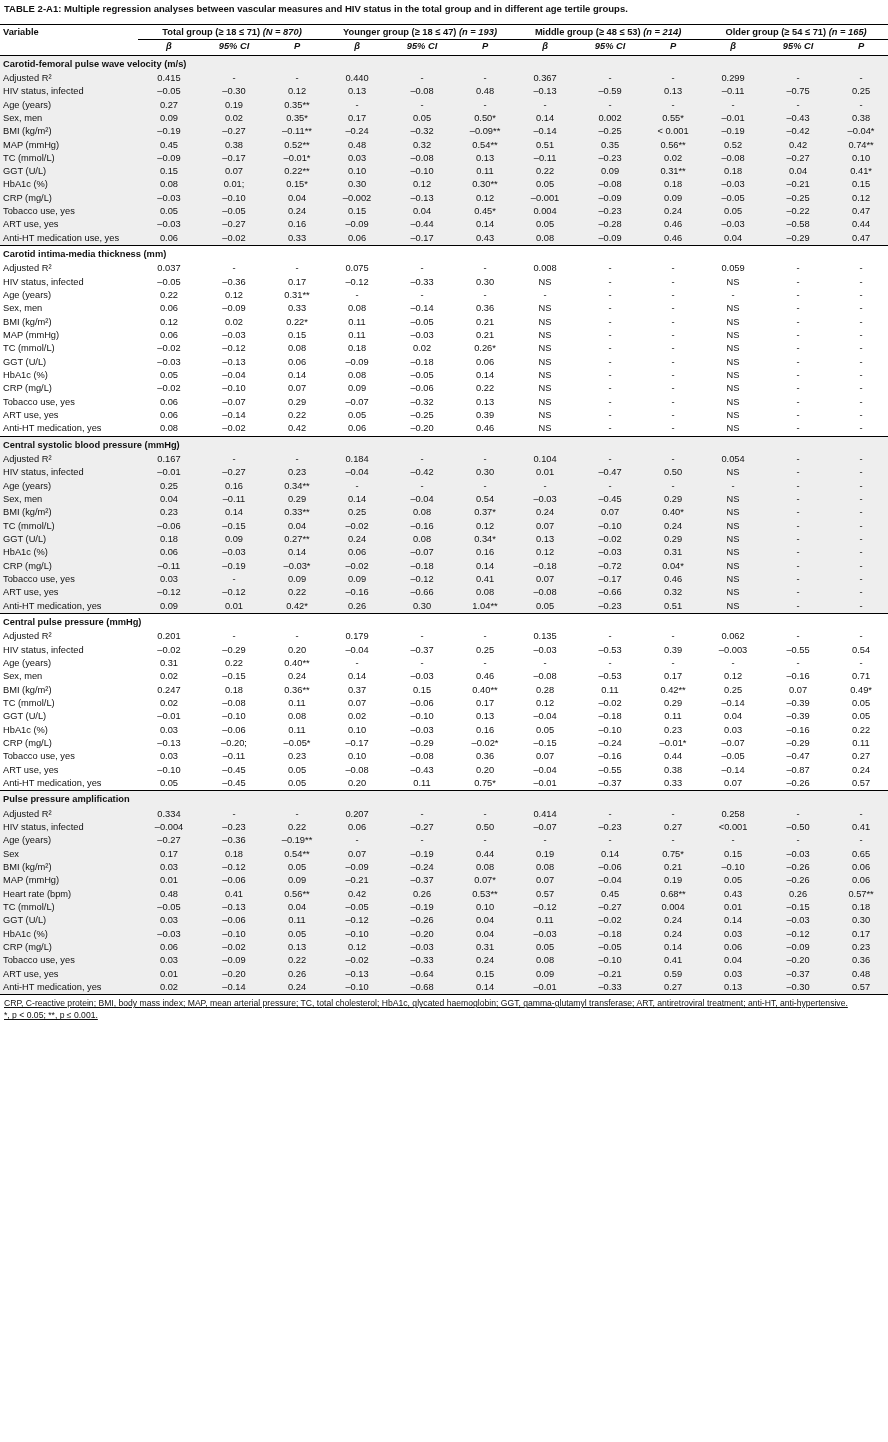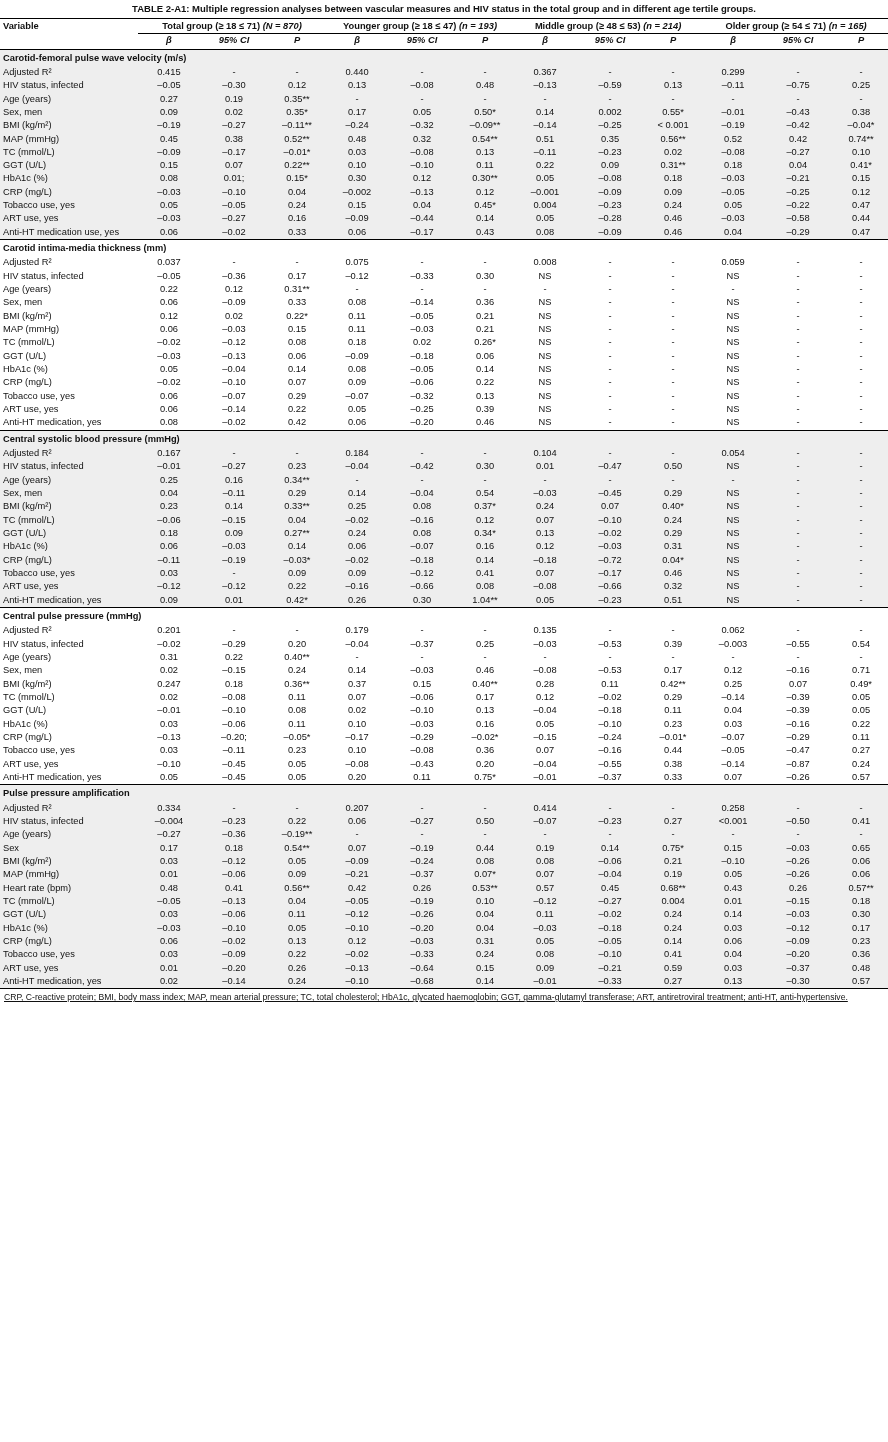--- a/index.html
+++ b/index.html
@@ -1,18 +1,18 @@
 <!DOCTYPE html>
 <html><head>
 <meta charset="utf-8">
 <style>
   html,body{margin:0;padding:0;background:#ffffff;}
   body{font-family:"Liberation Sans", sans-serif;color:#111;}
   #page{width:888px;min-height:1442px;position:relative;box-sizing:border-box;padding:0;}
-  .caption{font-size:9.5px;font-weight:bold;padding:3px 4px 3px 4px;line-height:1.25;border-bottom:1px solid #000;text-align:center;}
+  .caption{font-size:9.5px;font-weight:bold;padding:3px 4px 9px 4px;line-height:1.25;border-bottom:1px solid #000;}
   table{border-collapse:collapse;width:888px;table-layout:fixed;font-size:9.3px;}
   col.var{width:138px;}
   col.b{width:62px;}
   col.ci{width:68px;}
   col.p{width:58px;}
   th,td{padding:1px 3px;vertical-align:middle;line-height:1.22;}
   thead th{font-weight:bold;font-size:9.3px;}
   tr.grouphdr th{text-align:center;padding-top:2px;padding-bottom:1px;margin-top:48px;}
   tr.grouphdr th.varcell{text-align:left;vertical-align:top;}
   .grpline{border-bottom:1px solid #000;}
@@ -1069,14 +1069,15 @@
           <td class="num">0.27</td>
           <td class="num">0.13</td>
           <td class="num">–0.30</td>
           <td class="num">0.57</td>
         </tr>
       </tbody>
   </table>
 
   <div class="footnotes">
     <div>CRP, C-reactive protein; BMI, body mass index; MAP, mean arterial pressure; TC, total cholesterol; HbA1c, glycated haemoglobin; GGT, gamma-glutamyl transferase; ART, antiretroviral treatment; anti-HT, anti-hypertensive.</div>
+    <div>*, p &lt; 0.05; **, p ≤ 0.001.</div>
   </div>
 </div>
 
 </body></html>

